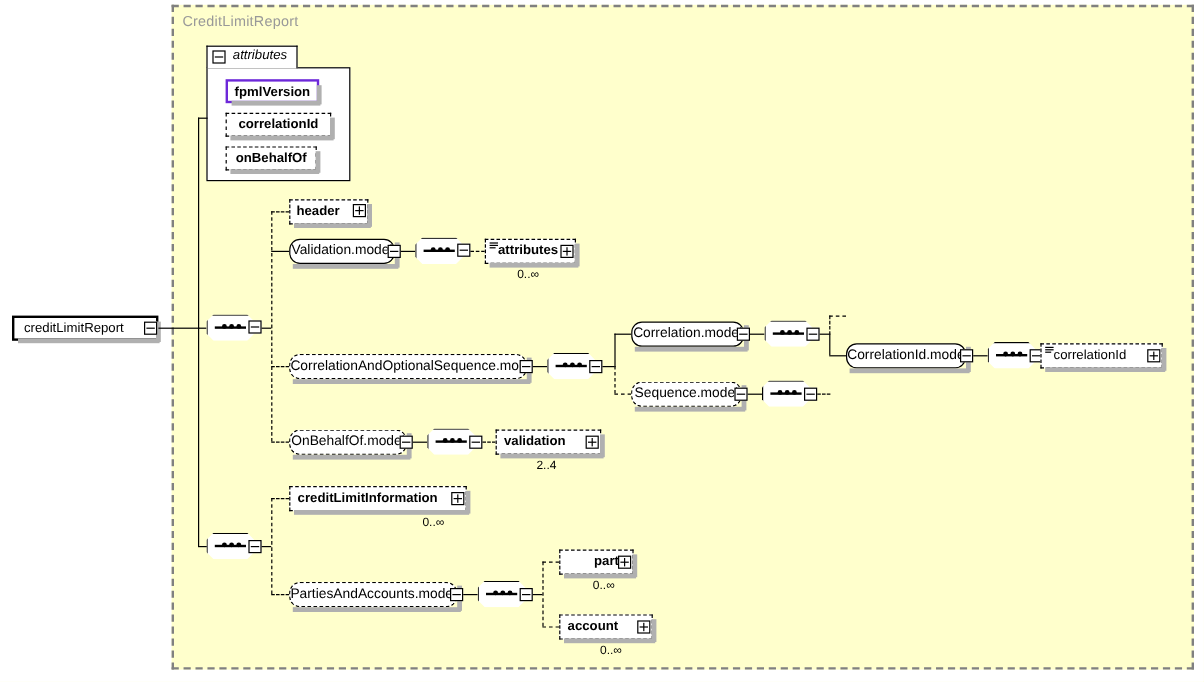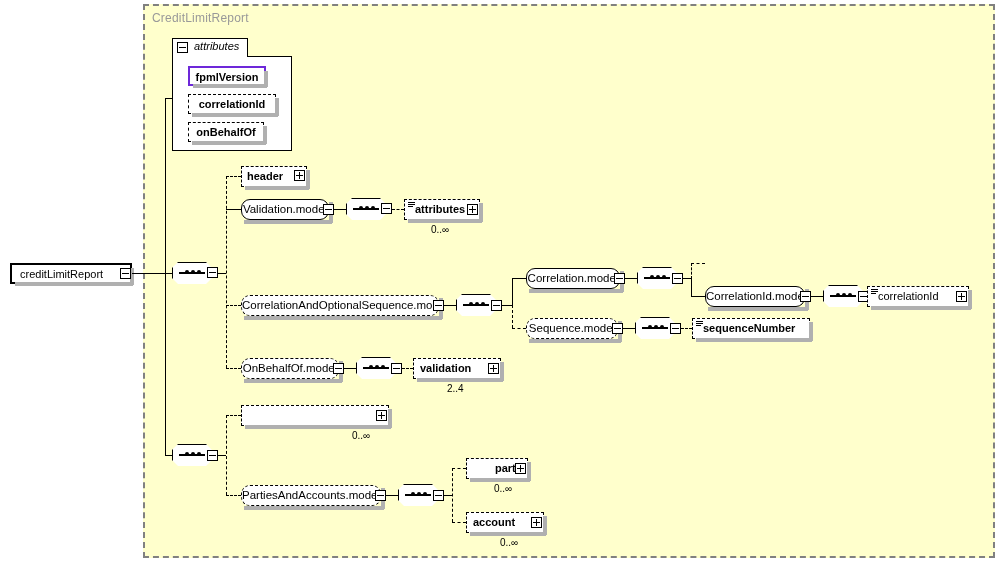--- a/index.html
+++ b/index.html
@@ -294,28 +294,20 @@
       <div class="shadow3"></div>
     <div class="body"></div>
       <div class="bar"></div>
     <div class="dot" style="left:13px;"></div>
       <div class="dot" style="left:19px;"></div>
       <div class="dot" style="left:25px;"></div>
   </div>
   <span class="minus-sq" style="left:670px;top:323px;"></span>
   <div class="dln dlnh" style="left:681px;top:328px;width:11px;"></div>
 
-  <div class="node dashed bold shadow" style="left:692px;top:318px;width:118px;">
-    <span class="attrglyph">
-        <i></i>
-        <i></i>
-        <i></i>
-      </span>
-    <span class="lbl" style="left:10px;">sequenceNumber</span>
-  </div>
 
   <div class="dln dlnh" style="left:226px;top:368px;width:15px;"></div>
   <div class="model dashed" style="left:241px;top:358px;width:98px;">
     <span>OnBehalfOf.model</span>
   </div>
   <div class="shadow" style="position:absolute;left:241px;top:358px;width:98px;height:21px;pointer-events:none;"></div>
   <span class="minus-sq" style="left:333px;top:363px;"></span>
   <div class="ln lnh" style="left:344px;top:368px;width:12px;"></div>
 
   <div class="seq" style="left:356px;top:357px;">
@@ -347,20 +339,21 @@
     <div class="dot" style="left:13px;"></div>
       <div class="dot" style="left:19px;"></div>
       <div class="dot" style="left:25px;"></div>
   </div>
   <span class="minus-sq" style="left:207px;top:450px;"></span>
   <div class="ln lnh" style="left:218px;top:455px;width:8px;"></div>
   <div class="dln dlnv" style="left:226px;top:415px;height:80px;"></div>
 
   <div class="dln dlnh" style="left:226px;top:415px;width:15px;"></div>
   <div class="node dashed bold shadow" style="left:241px;top:405px;width:148px;">
+    <span class="lbl" style="left:6px;">creditLimitInformation</span>
     <span class="plus-sq" style="right:1px;top:4px;"></span>
   </div>
   <div class="cardtick" style="left:375px;top:425px;"></div>
   <div class="card" style="left:352px;top:430px;">0..∞</div>
 
   <div class="dln dlnh" style="left:226px;top:495px;width:15px;"></div>
   <div class="model dashed" style="left:241px;top:485px;width:140px;">
     <span>PartiesAndAccounts.model</span>
   </div>
   <div class="shadow" style="position:absolute;left:241px;top:485px;width:140px;height:21px;pointer-events:none;"></div>

